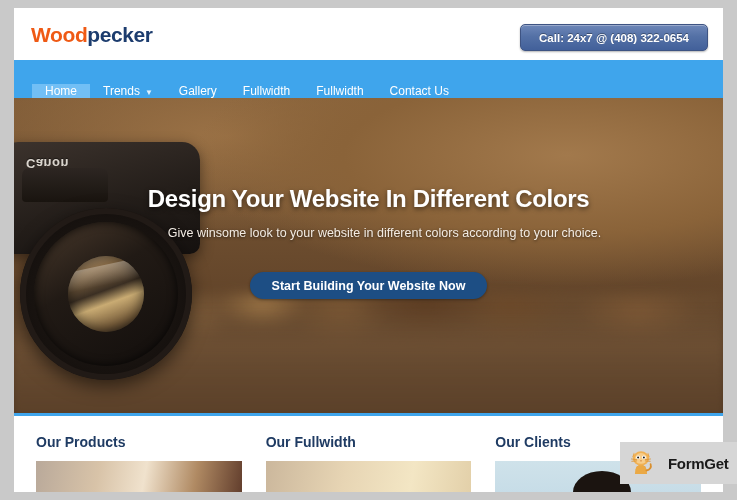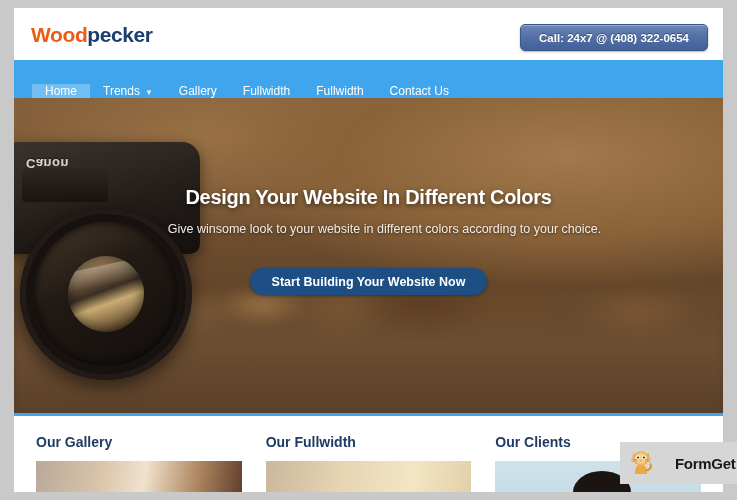--- a/index.html
+++ b/index.html
@@ -234,21 +234,21 @@
   .hero-copy {
     position: absolute;
     left: 0;
     right: 0;
     top: 88px;
     text-align: center;
     z-index: 5;
   }
   .hero-title {
     color: #ffffff;
-    font-size: 20px;
+    font-size: 24px;
     font-weight: bold;
     letter-spacing: -0.3px;
     line-height: 1.1;
     text-shadow: 0 2px 5px rgba(0,0,0,0.55);
     white-space: nowrap;
   }
   .hero-sub {
     margin-top: 14px;
     color: #f3ece4;
     font-size: 12.5px;
@@ -320,21 +320,21 @@
   
   .watermark {
     position: absolute;
     right: 0px;
     bottom: 16px;
     width: 117px;
     height: 42px;
     background: #d6d6d6;
     display: flex;
     align-items: center;
-    gap: 21px;
+    gap: 14px;
     padding-left: 8px;
     z-index: 30;
   }
   .wm-mascot { flex: 0 0 auto; }
   .wm-text {
     color: #1a1a1a;
     font-size: 15px;
     font-weight: bold;
     letter-spacing: -0.3px;
     white-space: nowrap;
@@ -414,21 +414,21 @@
         <div class="hero-sub">Give winsome look to your website in different colors according to your choice.</div>
         <div class="hero-cta">Start Building Your Website Now</div>
       </div>
 
       <div class="hero-rule"></div>
     </div>
 
     <div class="columns">
 
       <div class="column">
-        <div class="column-title">Our Gallery</div>
+        <div class="column-title">Our Products</div>
         <div class="column-thumb thumb-products"></div>
       </div>
 
       <div class="column">
         <div class="column-title">Our Fullwidth</div>
         <div class="column-thumb thumb-services"></div>
       </div>
 
       <div class="column">
         <div class="column-title">Our Clients</div>

